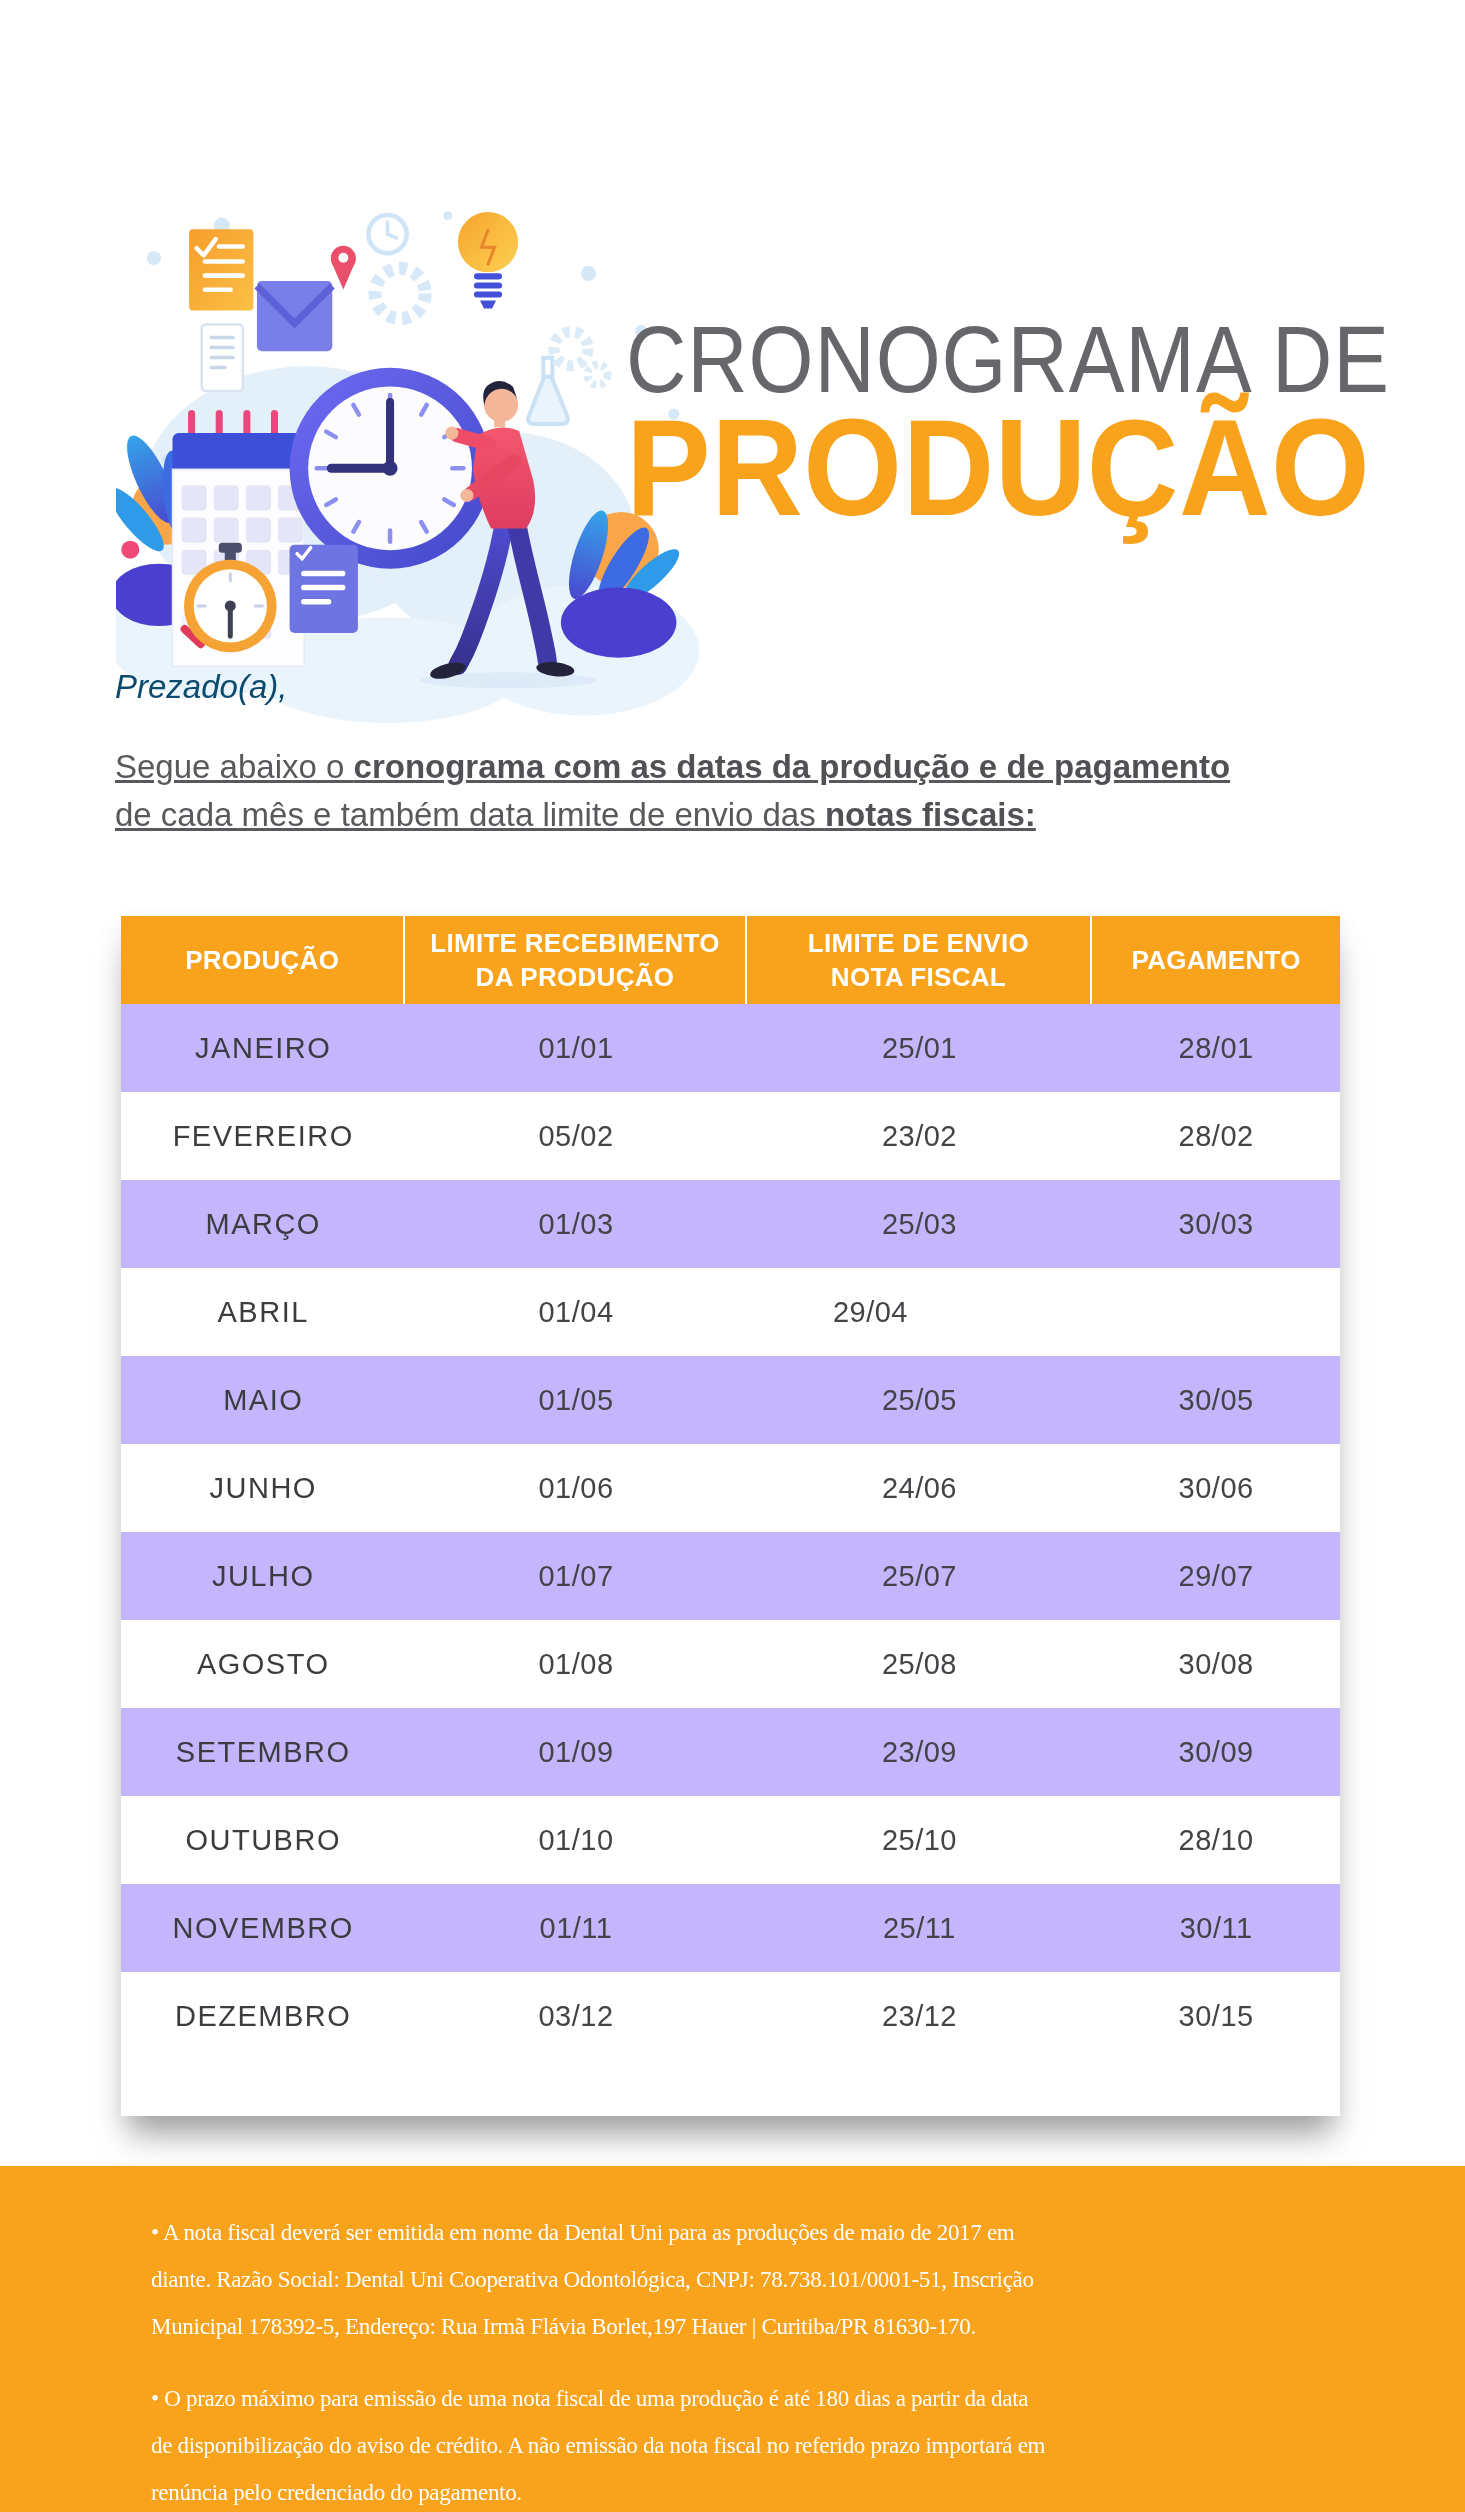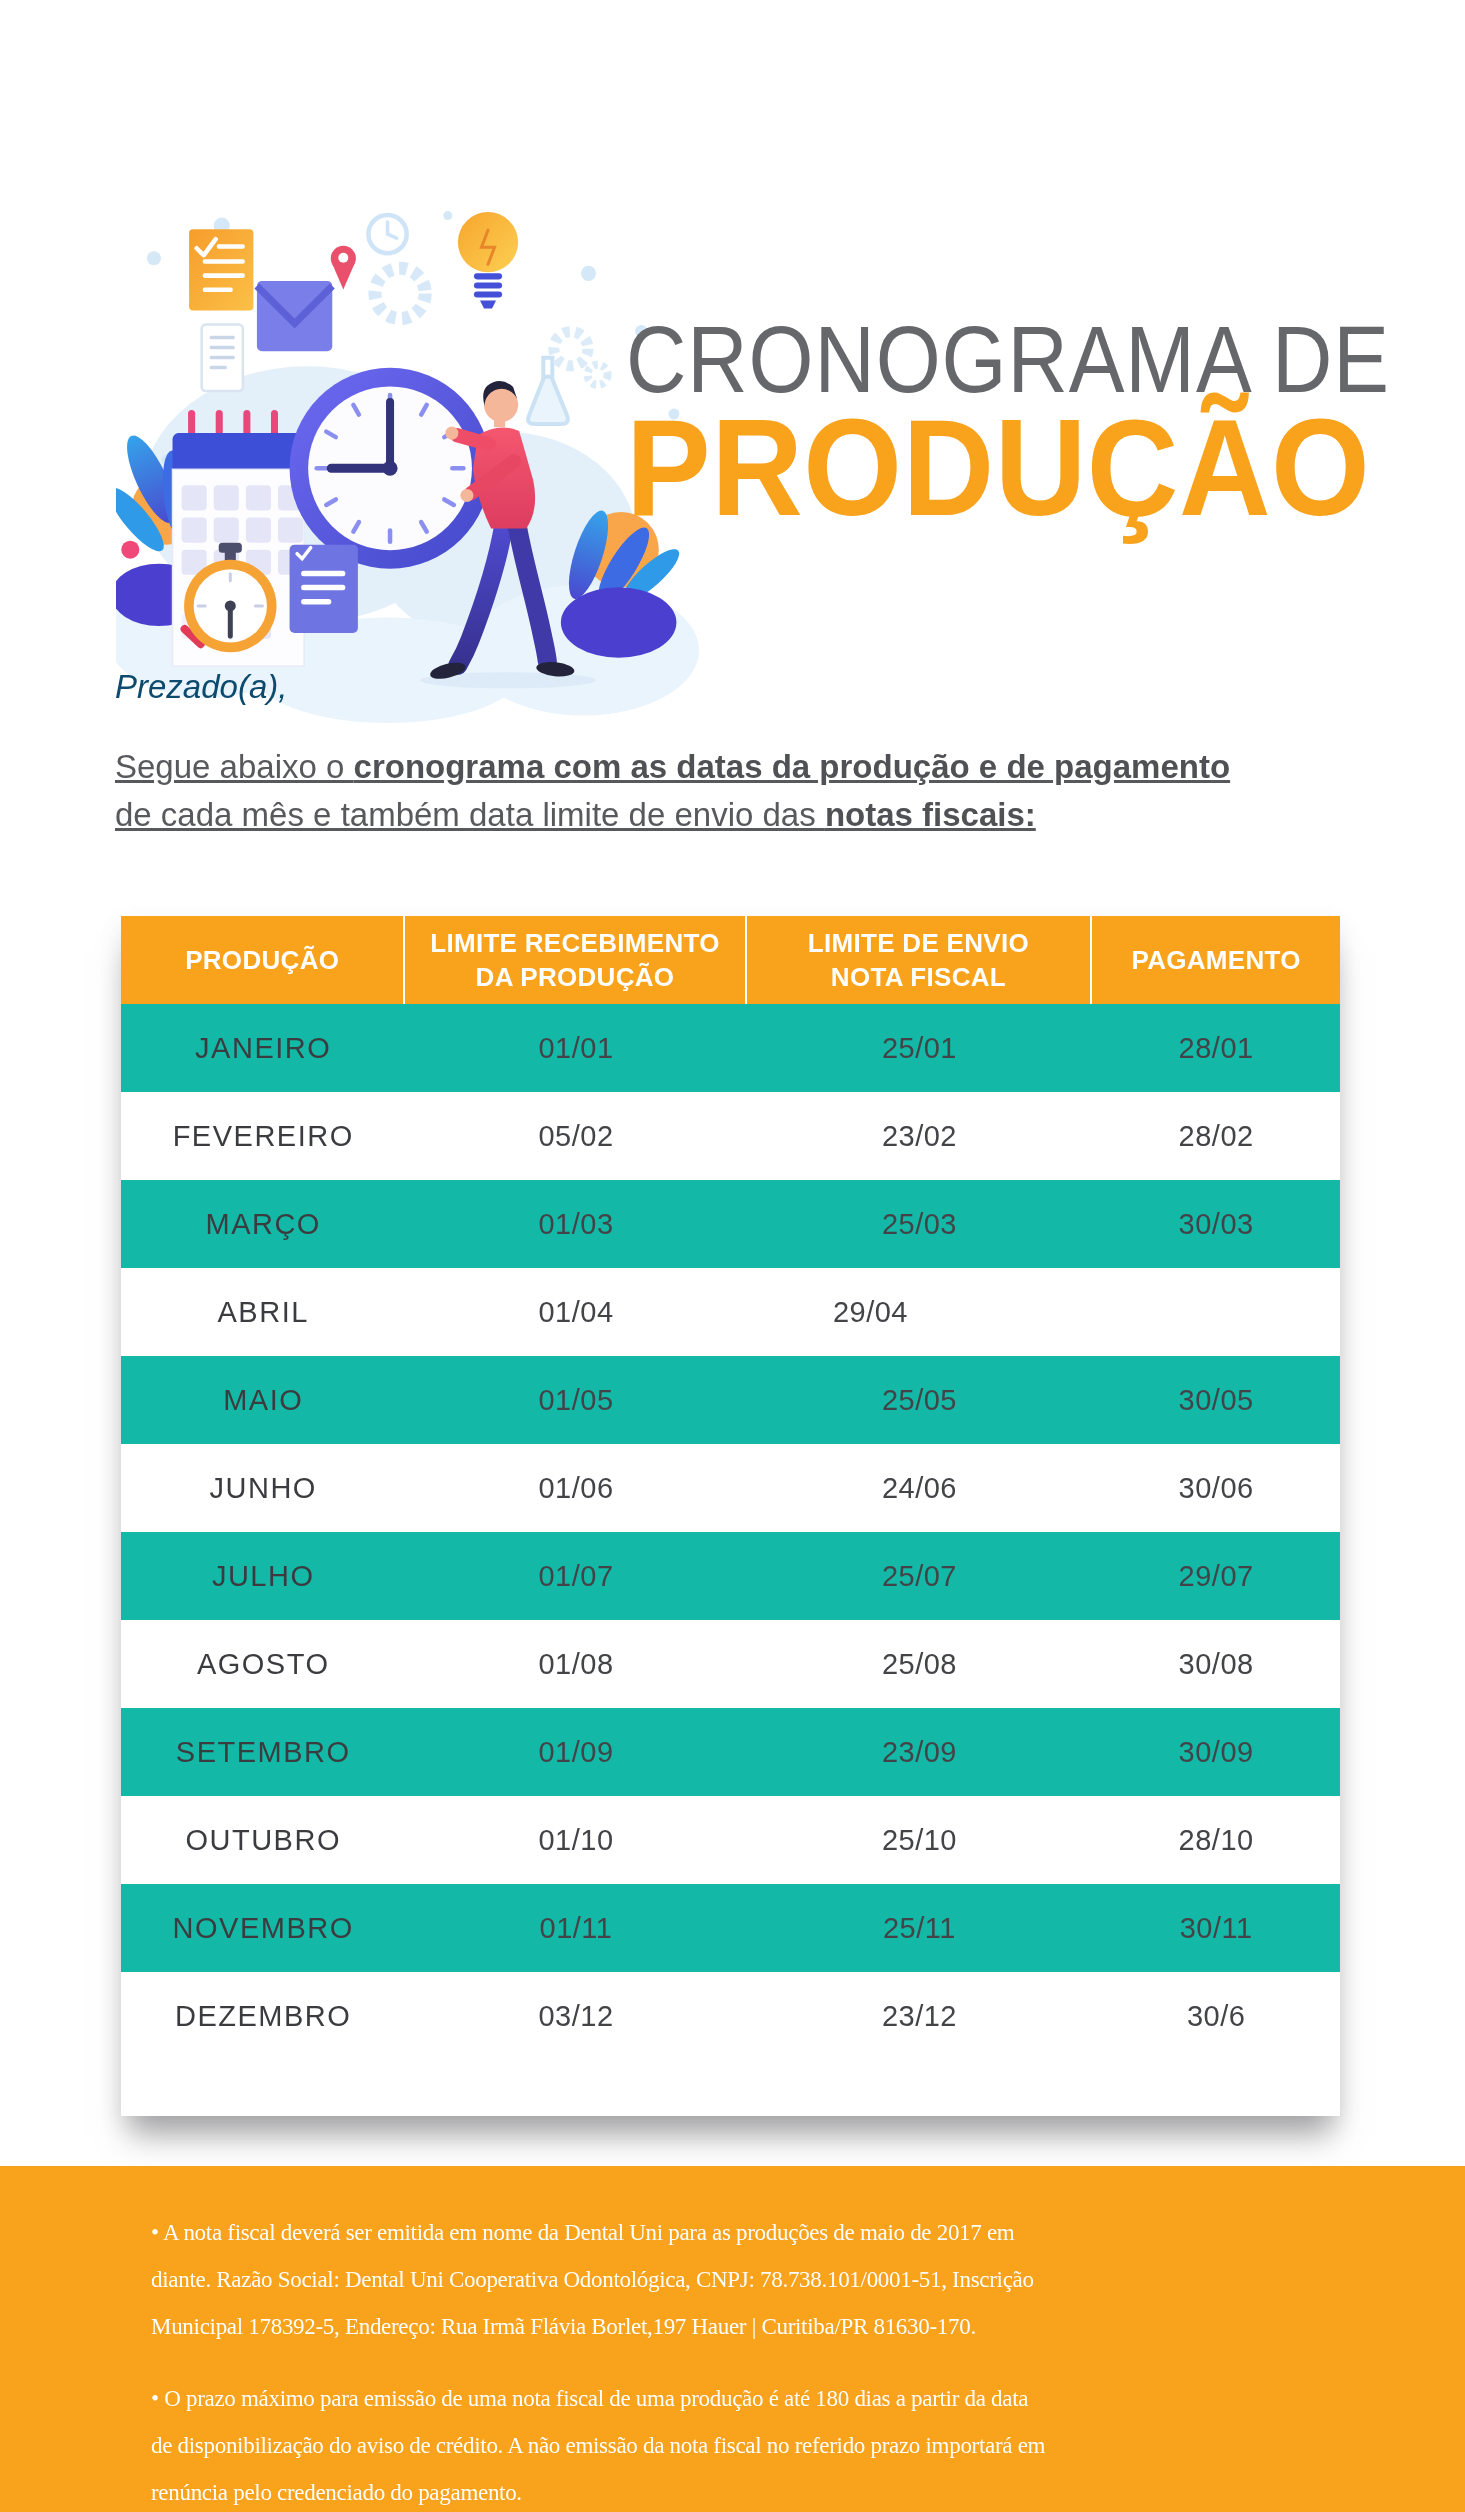--- a/index.html
+++ b/index.html
@@ -37,21 +37,21 @@
   }
   #schedule-header{display:flex;height:88px;background:#F9A21C;}
   .th{
     box-sizing:border-box;display:flex;align-items:center;justify-content:center;
     text-align:center;color:#ffffff;font-weight:700;font-size:26px;line-height:34px;
     white-space:pre-line;border-right:2.5px solid #ffffff;letter-spacing:0.3px;
   }
   .th:last-child{border-right:none;}
   .col0{width:23.33%;} .col1{width:27.99%;} .col2{width:28.36%;} .col3{width:20.32%;}
   .tr{display:flex;height:88px;}
-  .tr.alt{background:#14b8a6;}
+  .tr.alt{background:#c4b5fd;}
   .td{
     box-sizing:border-box;display:flex;align-items:center;justify-content:center;
     font-size:29px;color:#3B3C3F;font-weight:400;
   }
   .td.month{letter-spacing:1.5px;}
   .td.date{letter-spacing:0.5px;color:#434448;}
 
   
   #notes-band{
     left:0;top:2166px;width:1466px;height:846px;background:#F9A21C;
@@ -347,21 +347,21 @@
       <div class="tr alt">
         <div class="td col0 month">NOVEMBRO</div>
         <div class="td col1 date">01/11</div>
         <div class="td col2 date">25/11</div>
         <div class="td col3 date">30/11</div>
       </div>
       <div class="tr">
         <div class="td col0 month">DEZEMBRO</div>
         <div class="td col1 date">03/12</div>
         <div class="td col2 date">23/12</div>
-        <div class="td col3 date">30/6</div>
+        <div class="td col3 date">30/15</div>
       </div>
     </div>
 </div>
 
 <div id="notes-band" class="abs">
     <p>
       <span class="tline"><span class="seg normal">• A nota fiscal deverá ser emitida em nome da Dental Uni para as produções de maio de 2017 em</span></span>
       <span class="tline"><span class="seg normal">diante. Razão Social: Dental Uni Cooperativa Odontológica, CNPJ: 78.738.101/0001-51, Inscrição</span></span>
       <span class="tline"><span class="seg normal">Municipal 178392-5, Endereço: Rua Irmã Flávia Borlet,197 Hauer | Curitiba/PR 81630-170.</span></span>
     </p>

